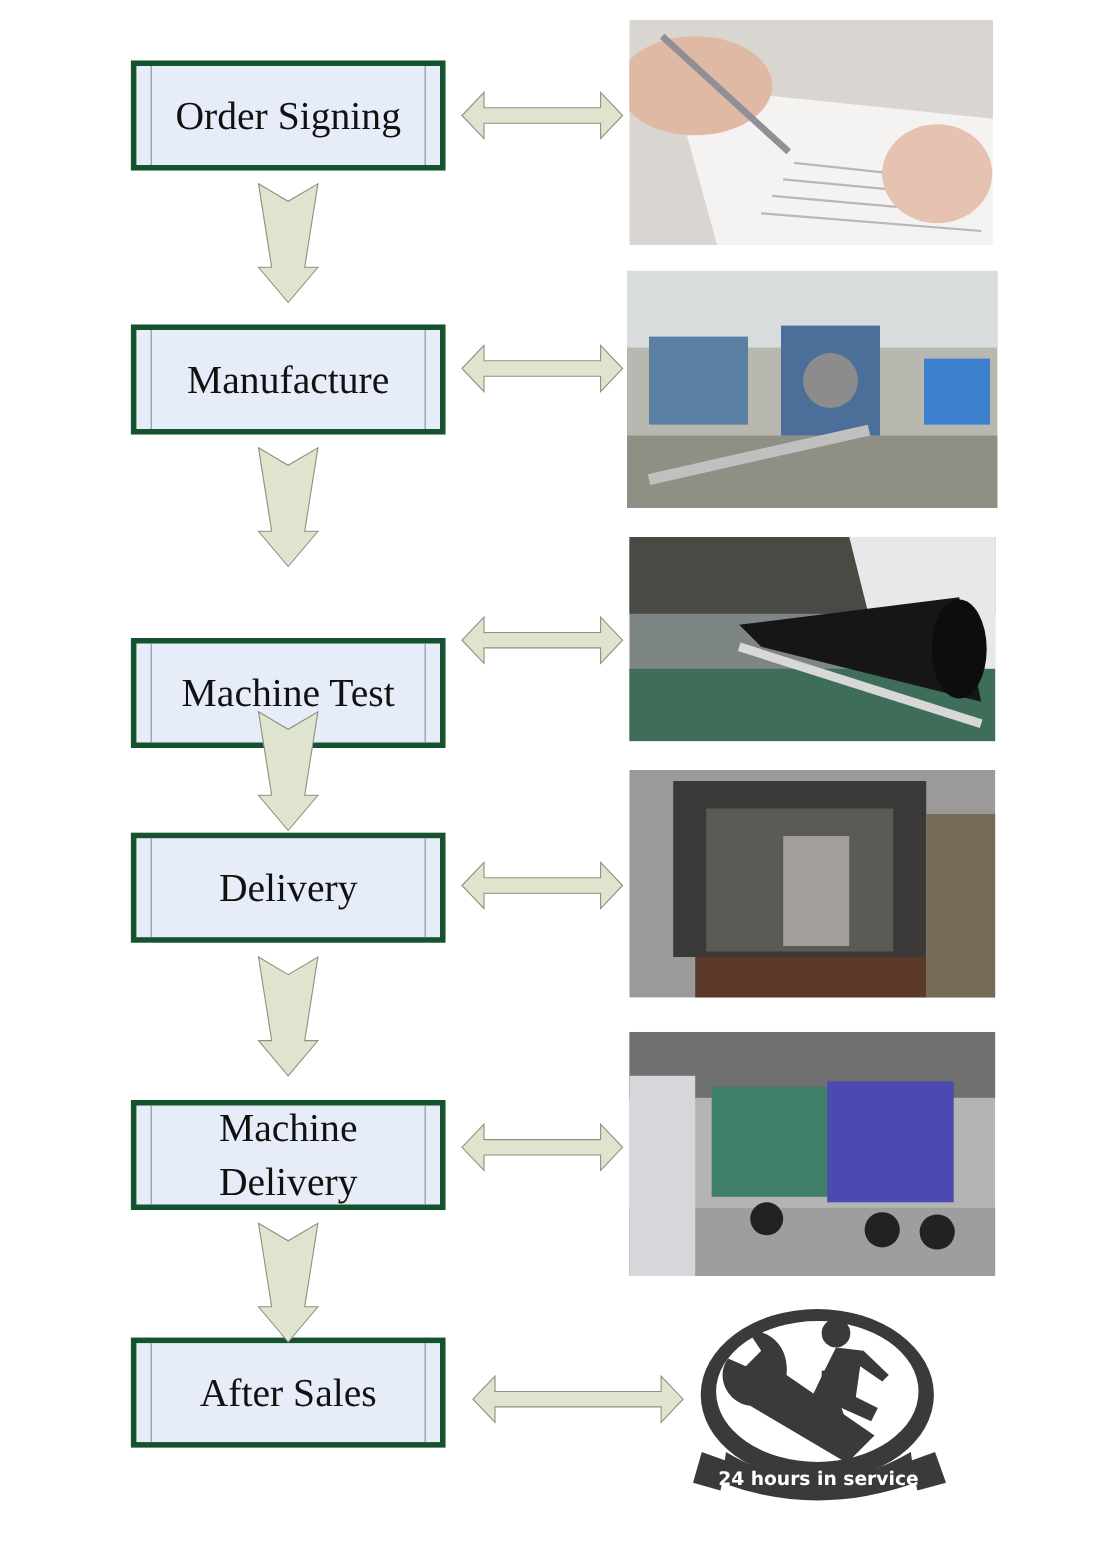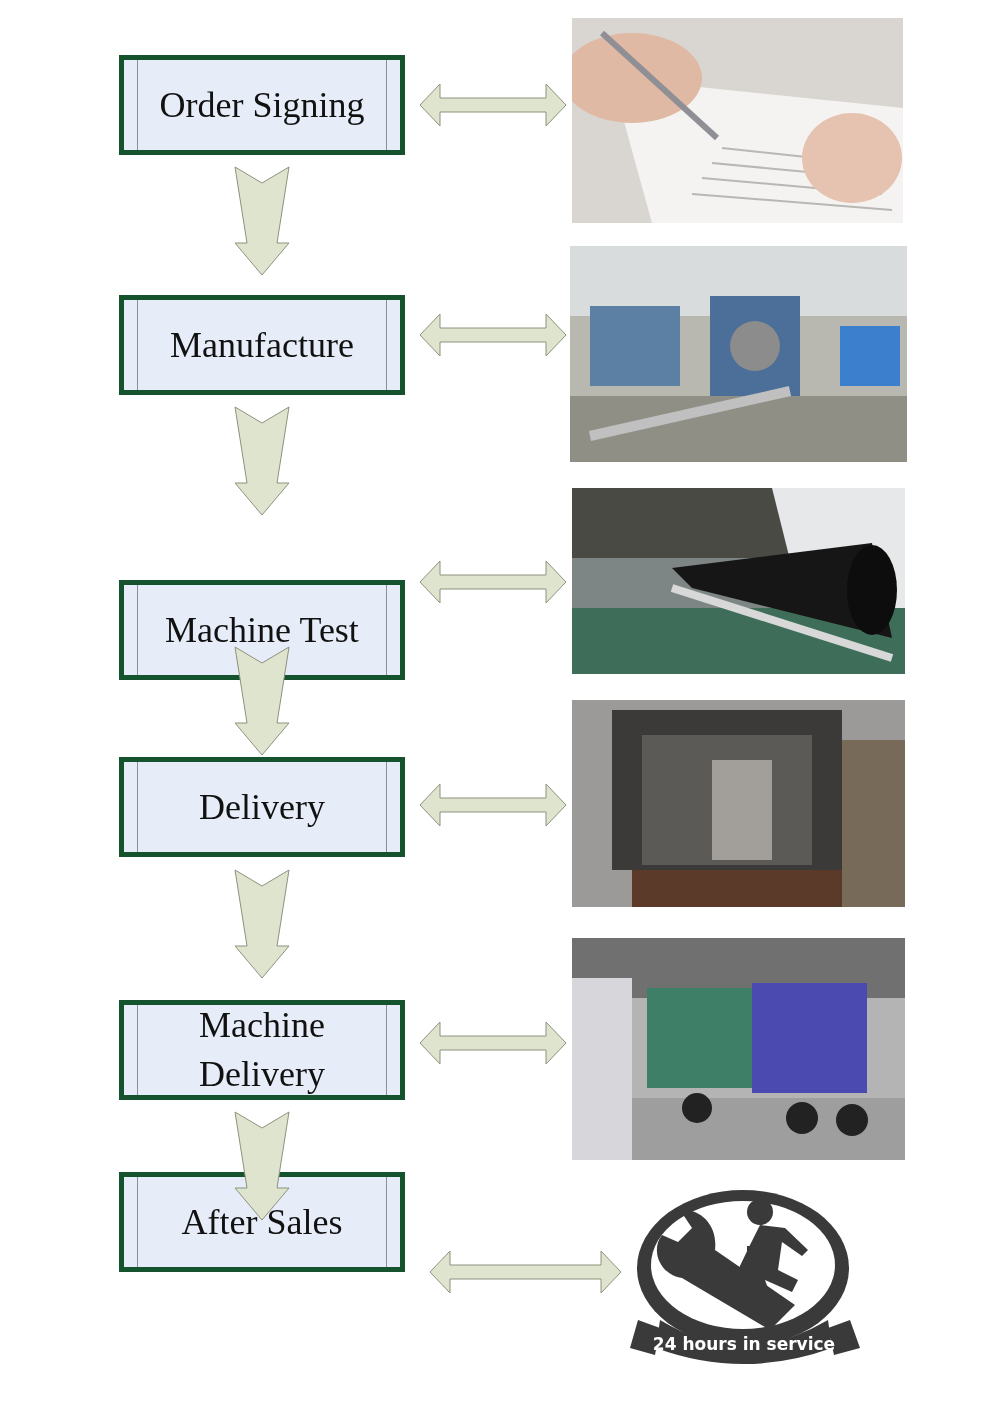--- a/index.html
+++ b/index.html
@@ -26,21 +26,21 @@
 <div class="step" style="top:536px;margin-top:44px;">
     <span>Machine Test</span>
   </div>
 <div class="step" style="top:757px;">
     <span>Delivery</span>
   </div>
 <div class="step" style="top:1000px;">
     <span>Machine
 Delivery</span>
   </div>
-<div class="step" style="top:1172px;">
+<div class="step" style="top:1216px;">
     <span>After Sales</span>
   </div>
 
 <svg class="down" style="top:165px;" viewBox="0 0 60 112">
     <polygon points="3,2 30,18 57,2 45,78 57,78 30,110 3,78 15,78" fill="#dfe4cf" stroke="#8d927e" stroke-width="1"></polygon>
   </svg>
 <svg class="down" style="top:405px;" viewBox="0 0 60 112">
     <polygon points="3,2 30,18 57,2 45,78 57,78 30,110 3,78 15,78" fill="#dfe4cf" stroke="#8d927e" stroke-width="1"></polygon>
   </svg>
 <svg class="down" style="top:645px;" viewBox="0 0 60 112">

